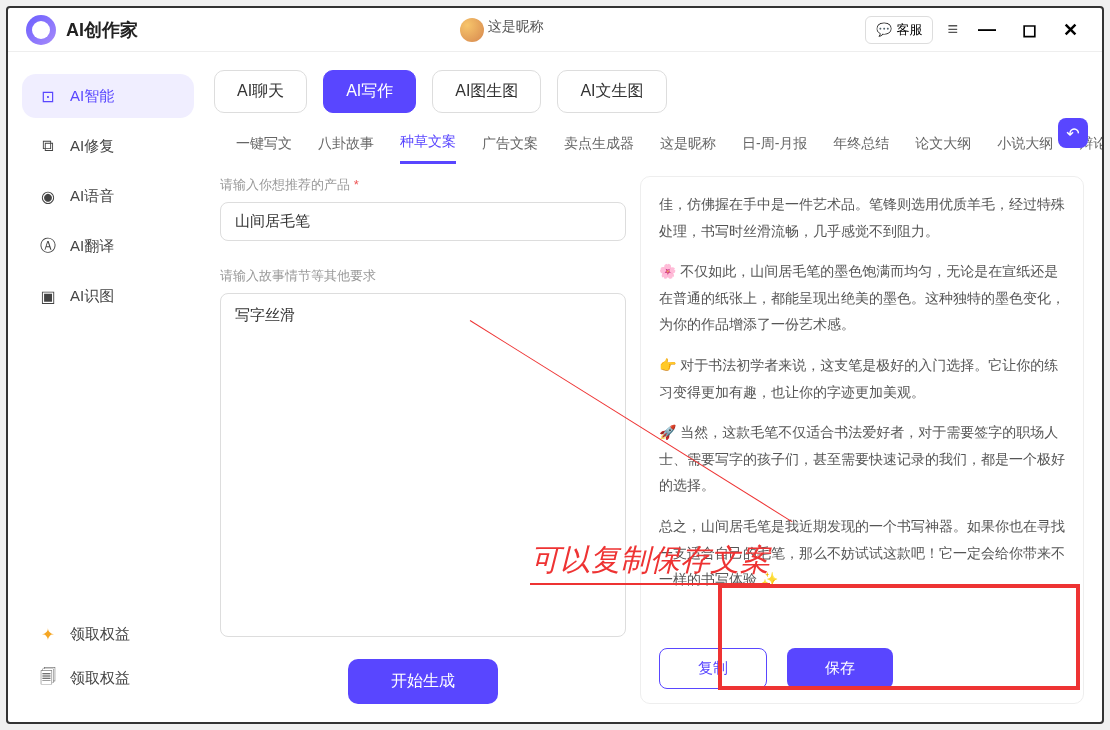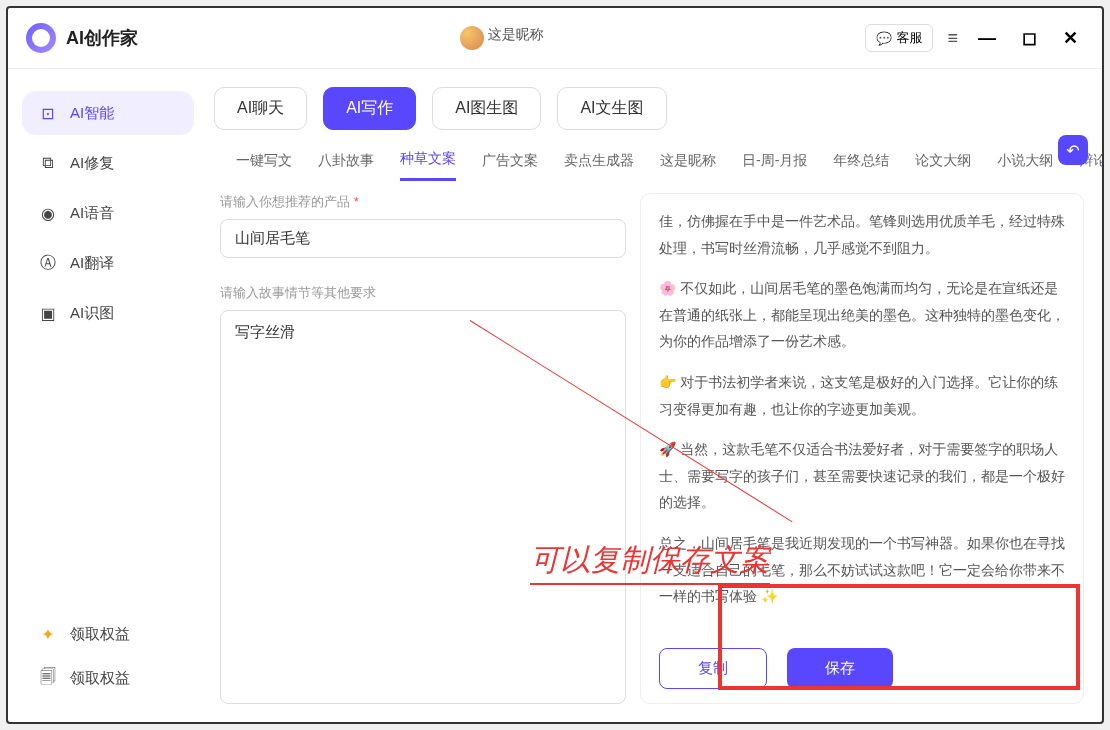--- a/index.html
+++ b/index.html
@@ -1,18 +1,18 @@
 <!DOCTYPE html>
 <html><head>
 <meta charset="utf-8">
 <style>
 * { box-sizing: border-box; margin: 0; padding: 0; }
 body { font-family: "Microsoft YaHei", -apple-system, sans-serif; background: #f0f0f0; width: 1110px; height: 730px; overflow: hidden; position: relative; }
 .window { position: absolute; inset: 6px; background: #fff; border: 2px solid #333; border-radius: 4px; display: flex; flex-direction: column; }
-.titlebar { height: 61px; display: flex; align-items: center; padding: 0 18px; border-bottom: 1px solid #eee; }
+.titlebar { height: 44px; display: flex; align-items: center; padding: 0 18px; border-bottom: 1px solid #eee; }
 .logo { width: 30px; height: 30px; background: linear-gradient(135deg,#6b5eff,#a78bfa); border-radius: 50%; margin-right: 10px; position: relative; }
 .logo::after { content: ""; position: absolute; inset: 6px; background: #fff; border-radius: 50%; }
 .app-title { font-size: 18px; font-weight: 600; color: #222; }
 .title-center { margin-left: auto; display: flex; align-items: flex-start; gap: 4px; }
 .avatar { width: 24px; height: 24px; border-radius: 50%; background: radial-gradient(circle at 30% 30%, #f7c56b, #d6874e); }
 .nickname { font-size: 14px; color: #555; }
 .title-right { margin-left: auto; display: flex; align-items: center; gap: 14px; }
 .cs-btn { display: flex; align-items: center; gap: 4px; border: 1px solid #ddd; padding: 4px 10px; border-radius: 6px; font-size: 13px; cursor: pointer; }
 .hamburger { font-size: 18px; color: #555; cursor: pointer; }
 .win-ctrl { font-size: 18px; font-weight: bold; cursor: pointer; padding: 0 6px; }
@@ -131,20 +131,21 @@
       </div>
 
       <div class="content">
         <div class="form-col">
           <div class="label">
             <span>请输入你想推荐的产品</span> <span class="star">*</span>
           </div>
           <input class="input" style="margin-bottom: 26px;" value="山间居毛笔">
           <div class="label">请输入故事情节等其他要求</div>
           <textarea class="textarea" style="">写字丝滑</textarea>
+          <button class="gen-btn">开始生成</button>
         </div>
 
         <div class="output-col">
           <div class="output-text">
             <p>佳，仿佛握在手中是一件艺术品。笔锋则选用优质羊毛，经过特殊处理，书写时丝滑流畅，几乎感觉不到阻力。</p>
             <p>🌸 不仅如此，山间居毛笔的墨色饱满而均匀，无论是在宣纸还是在普通的纸张上，都能呈现出绝美的墨色。这种独特的墨色变化，为你的作品增添了一份艺术感。</p>
             <p>👉 对于书法初学者来说，这支笔是极好的入门选择。它让你的练习变得更加有趣，也让你的字迹更加美观。</p>
             <p>🚀 当然，这款毛笔不仅适合书法爱好者，对于需要签字的职场人士、需要写字的孩子们，甚至需要快速记录的我们，都是一个极好的选择。</p>
             <p>总之，山间居毛笔是我近期发现的一个书写神器。如果你也在寻找一支适合自己的毛笔，那么不妨试试这款吧！它一定会给你带来不一样的书写体验 ✨</p>
           </div>

